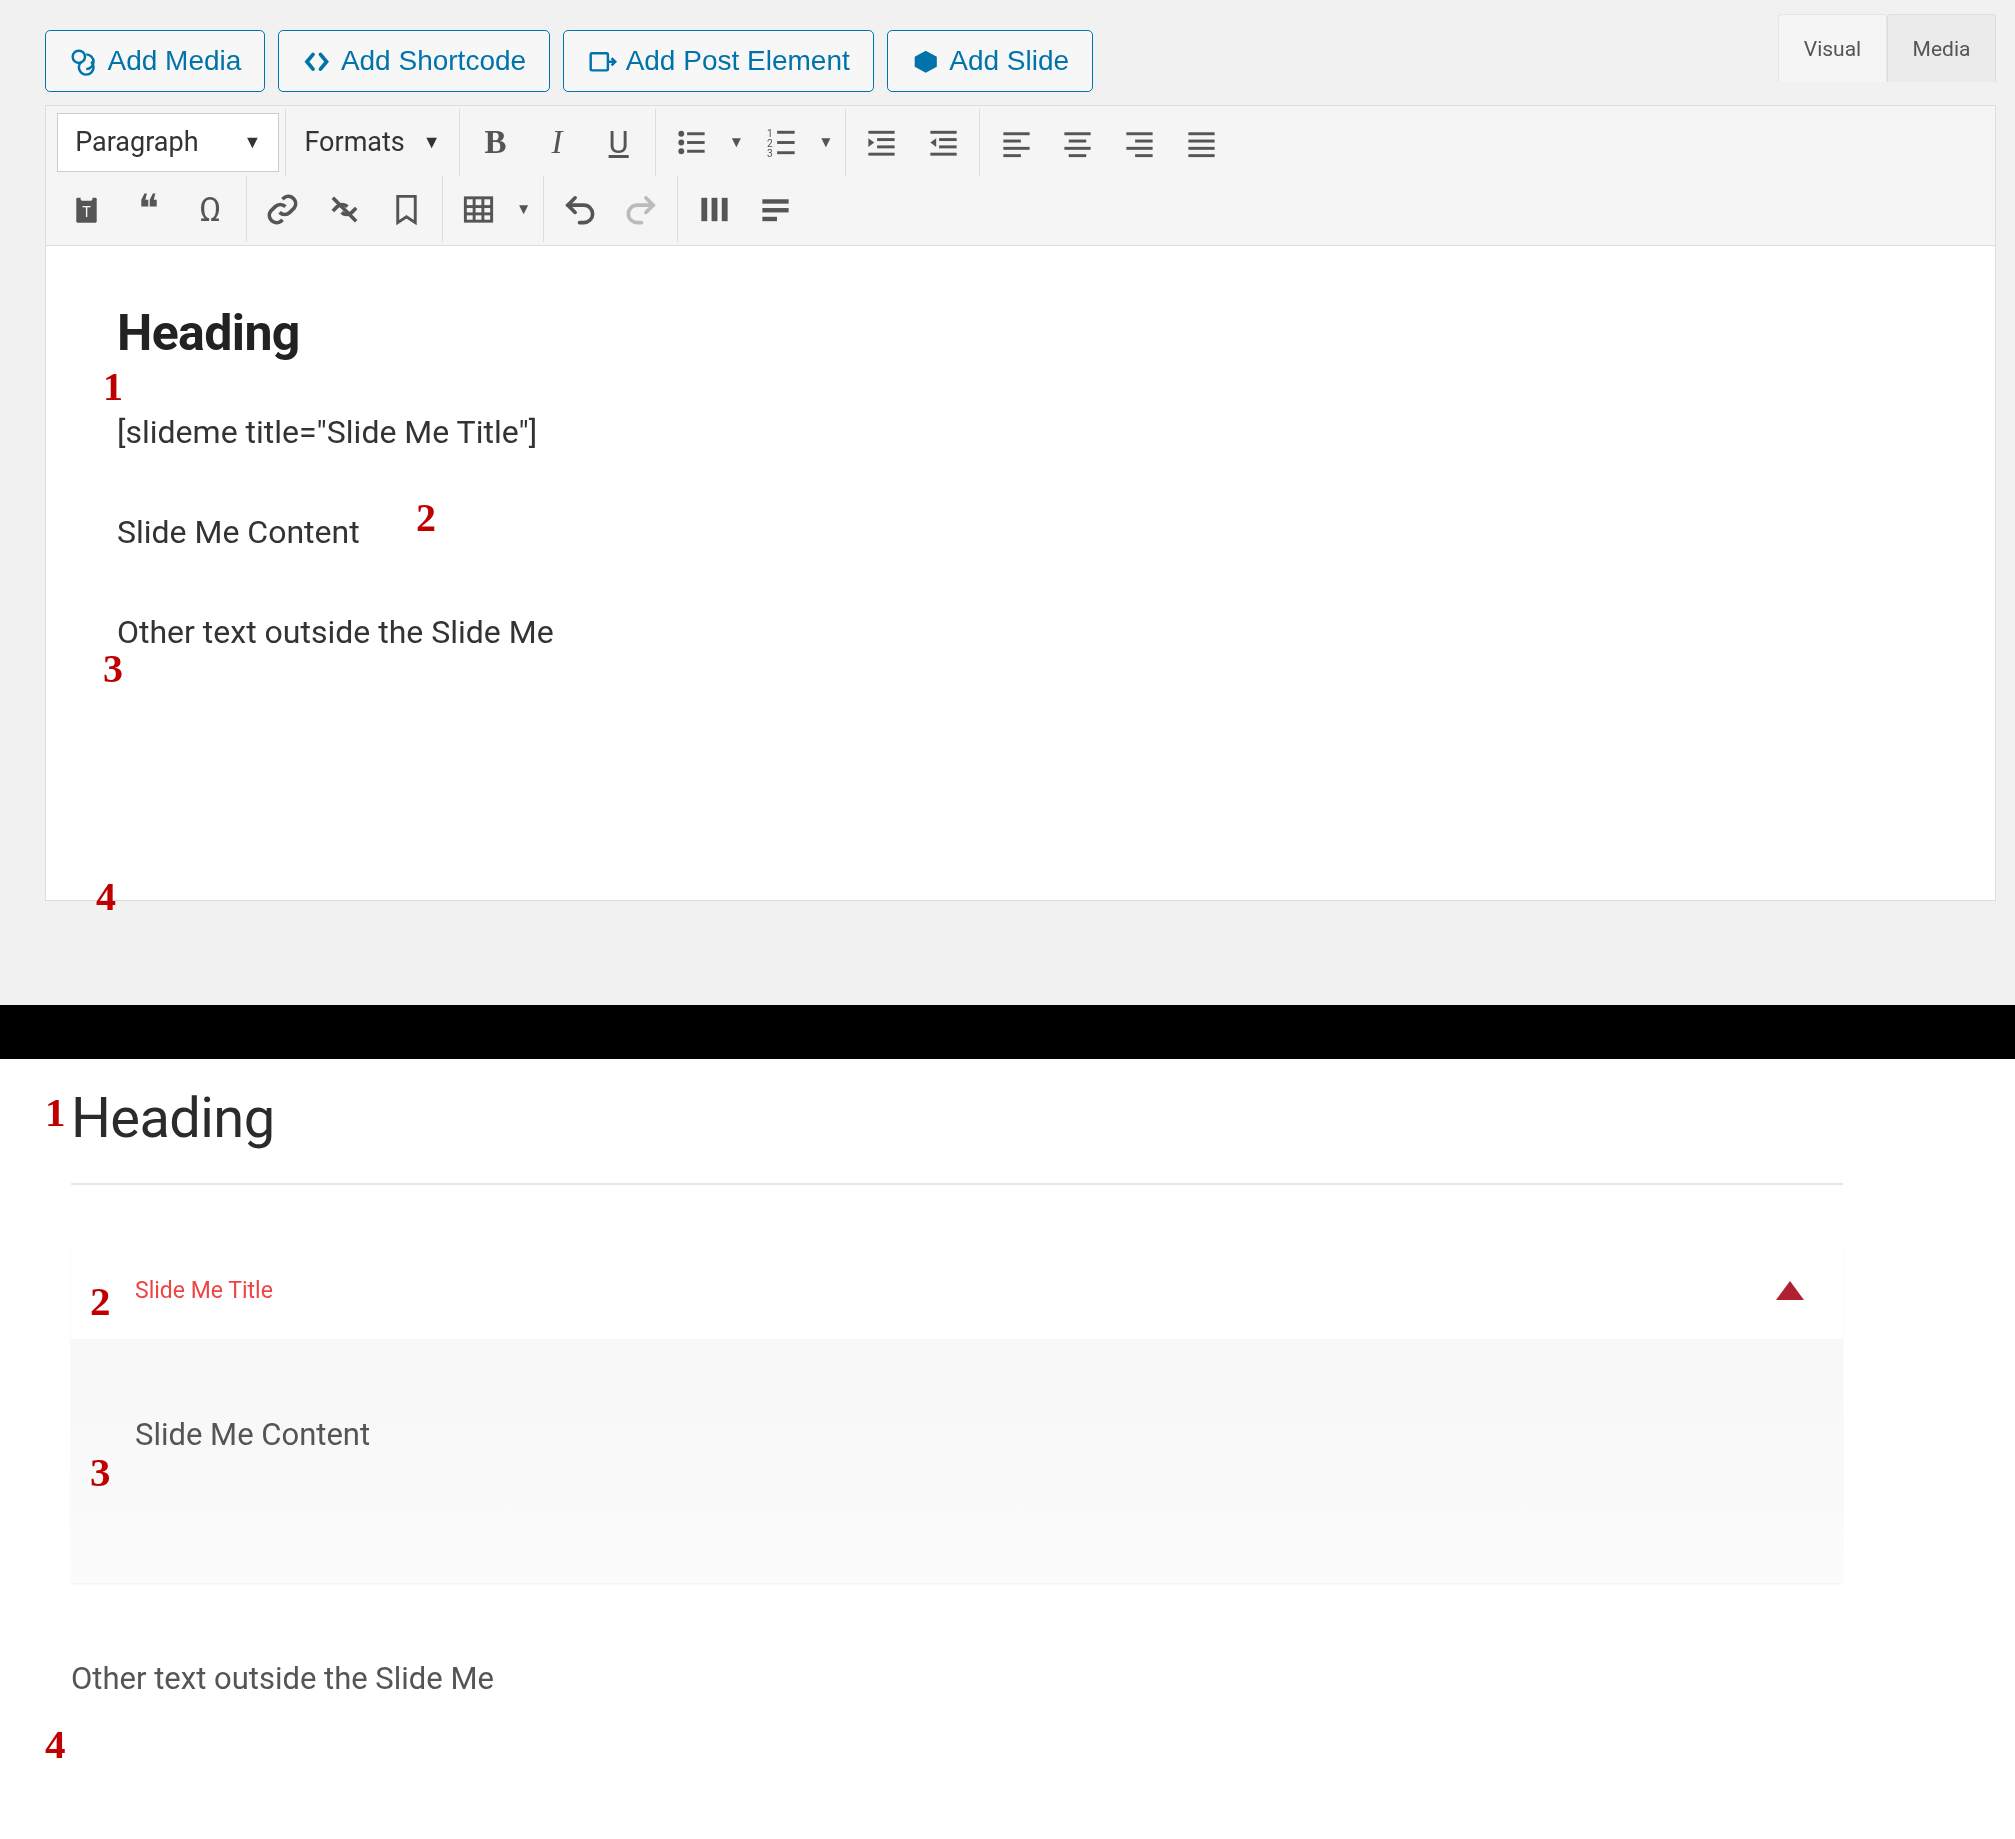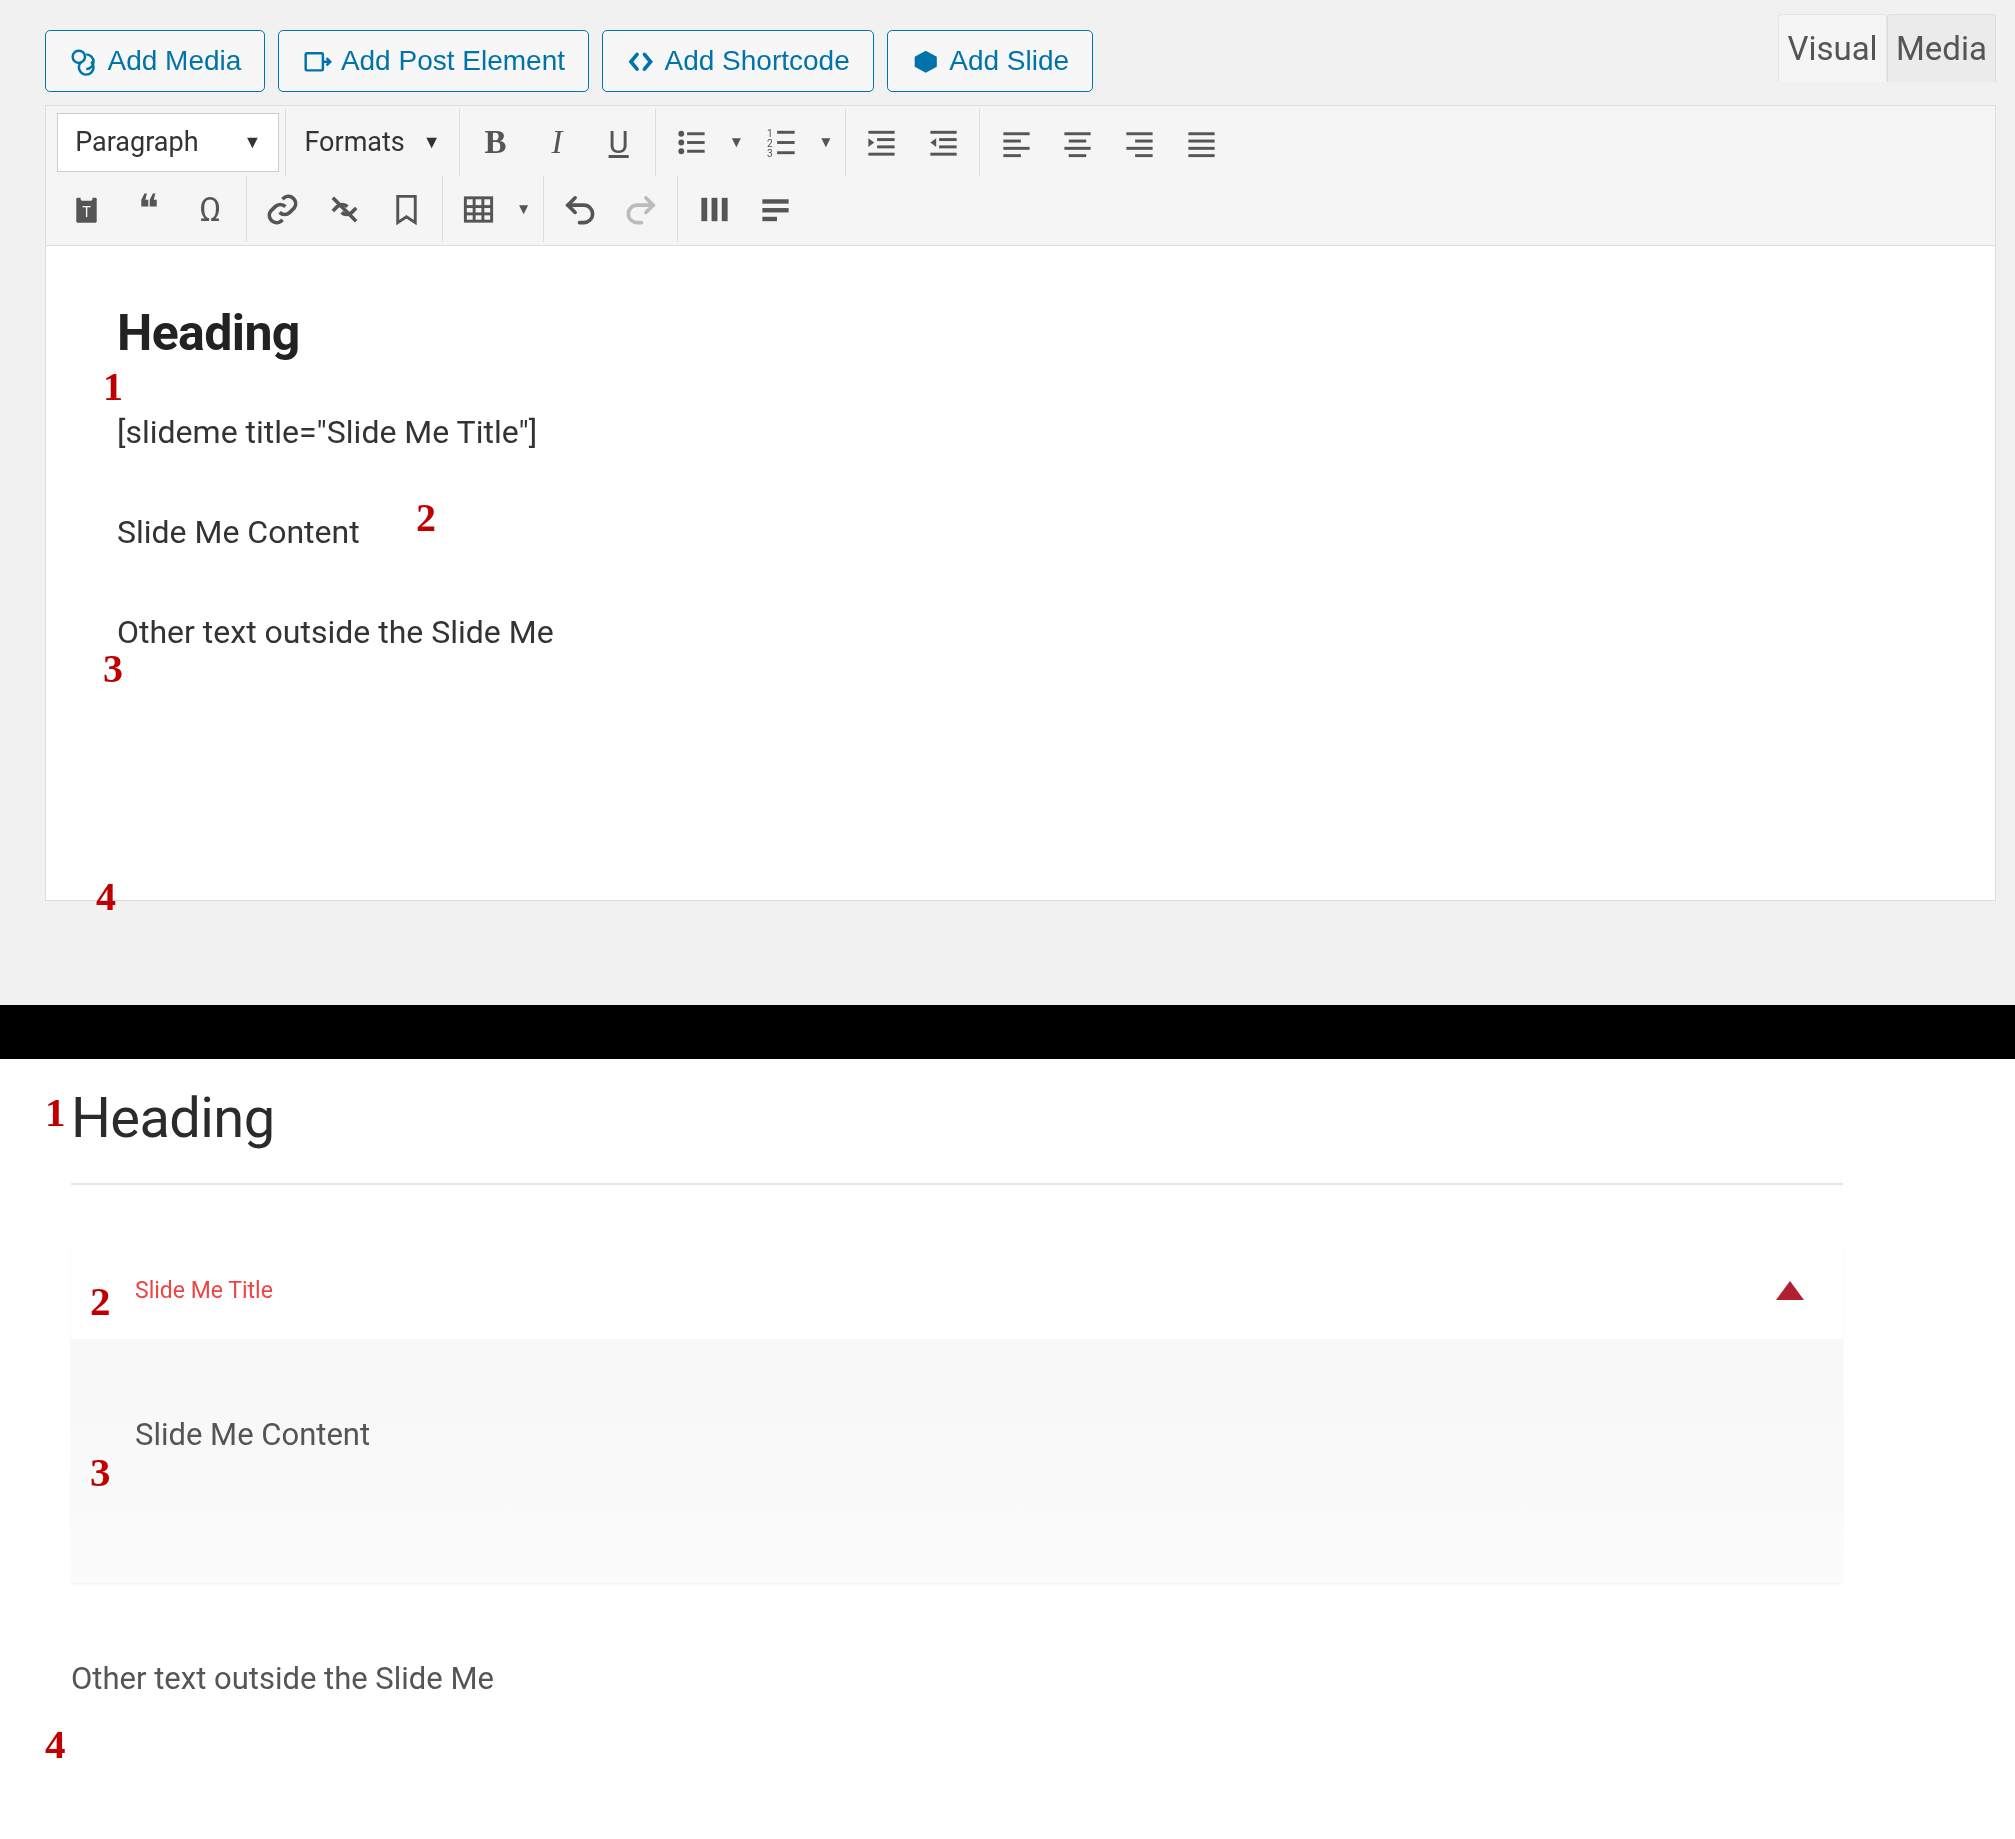--- a/index.html
+++ b/index.html
@@ -24,21 +24,21 @@
     cursor: pointer; white-space: nowrap; margin-top: 24px;
   }
   .media-btn .ic { width: 29.5px; height: 29.5px; display: inline-flex; align-items: center; justify-content: center; }
 
   
   .editor-tabs {
     position: absolute; right: 19px; top: 14px; display: flex; gap: 0;
   }
   .editor-tab {
     width: 109px; height: 68px; display: flex; align-items: center; justify-content: center;
-    font-size: 33px; color: #555; background: #ebebeb;
+    font-size: 21px; color: #555; background: #ebebeb;
     border: 1.3px solid #ddd; border-bottom: none; border-radius: 3.9px 3.9px 0 0;
     cursor: pointer;
   }
   .editor-tab.active {
     background: #f5f5f5; color: #555; border-color: #e5e5e5;
   }
 
   
   .toolbar {
     margin-top: 3.9px;
@@ -129,36 +129,36 @@
               <circle cx="8" cy="8" r="5"></circle>
                 <path d="M10 12 a6 6 0 1 0 8 0"></path>
               <path d="M14 6 a6 6 0 0 1 0 12"></path>
             </svg>
           </span>
           <span>Add Media</span>
         </button>
 
         <button class="media-btn">
           <span class="ic">
+            <svg viewBox="0 0 24 24" fill="none" stroke="#0073aa" stroke-width="3" stroke-linecap="round">
+              <path d="M9 6 L4 12 L9 18"></path>
+                <path d="M15 6 L20 12 L15 18"></path>
+            </svg>
+          </span>
+          <span>Add Shortcode</span>
+        </button>
+
+        <button class="media-btn">
+          <span class="ic">
             <svg viewBox="0 0 24 24" fill="none" stroke="#0073aa" stroke-width="2">
               <rect x="3" y="5" width="14" height="14" rx="1"></rect>
                 <path d="M17 12 H23 M20 9 L23 12 L20 15"></path>
             </svg>
           </span>
           <span>Add Post Element</span>
-        </button>
-
-        <button class="media-btn">
-          <span class="ic">
-            <svg viewBox="0 0 24 24" fill="none" stroke="#0073aa" stroke-width="3" stroke-linecap="round">
-              <path d="M9 6 L4 12 L9 18"></path>
-                <path d="M15 6 L20 12 L15 18"></path>
-            </svg>
-          </span>
-          <span>Add Shortcode</span>
         </button>
 
         <button class="media-btn">
           <span class="ic">
             <svg viewBox="0 0 24 24" fill="#0073aa">
                 <polygon points="12,3 21,8 21,16 12,21 3,16 3,8"></polygon>
               </svg>
           </span>
           <span>Add Slide</span>
         </button>

